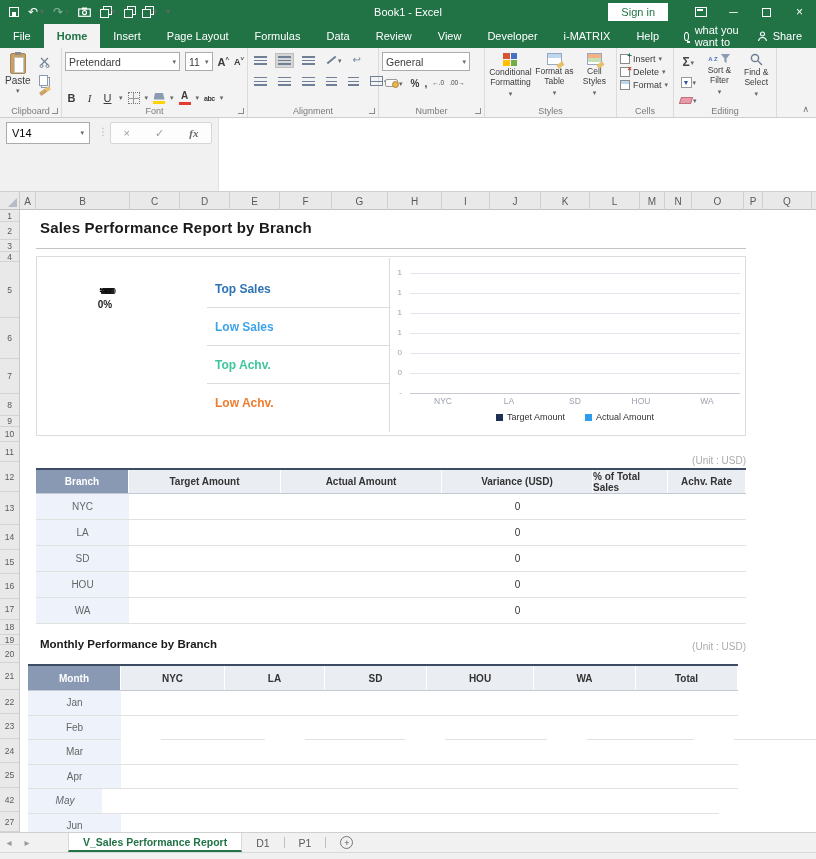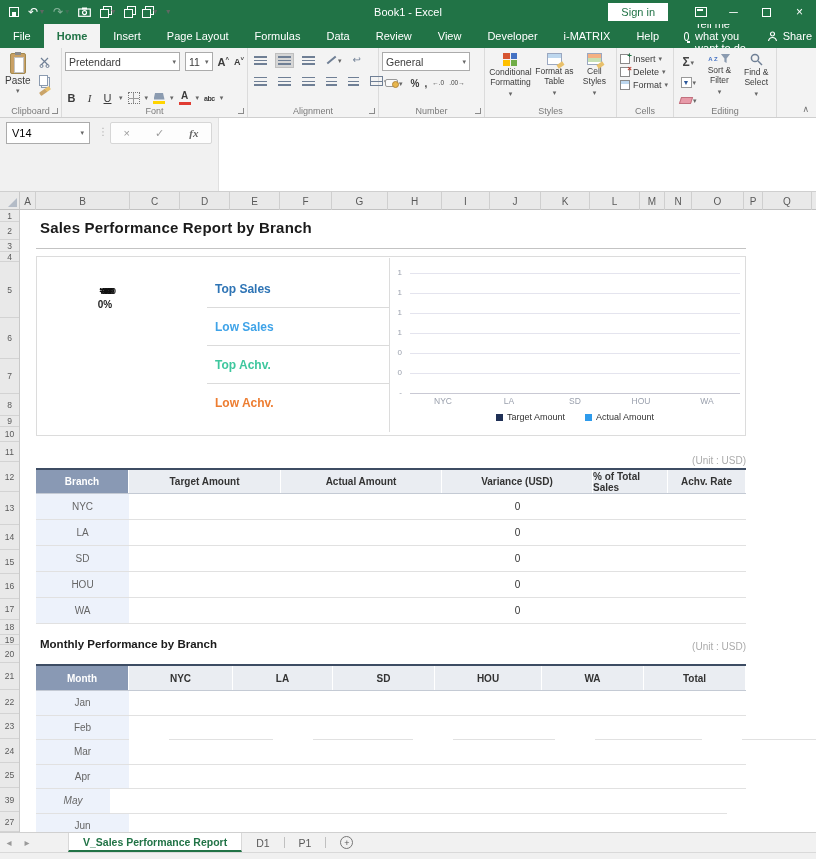--- a/index.html
+++ b/index.html
@@ -23,21 +23,21 @@
 .winbtn{width:33px;height:24px;display:flex;align-items:center;justify-content:center;font-size:12px;color:#fff}
 .ic-max{width:9px;height:9px;border:1px solid #fff}
 
 
 .tabbar{height:24px;background:#217346;display:flex;align-items:stretch;color:#fff;font-size:11px}
 .rtab{display:flex;align-items:center;padding:0 13px;cursor:pointer;white-space:nowrap}
 .rtab.active{background:#f3f3f3;color:#217346;font-weight:bold}
 .tellme{display:flex;align-items:center;gap:6px;padding:0 12px;cursor:pointer}
 .ic-bulb{width:9px;height:9px;border:1.3px solid #fff;border-radius:50%;position:relative;display:inline-block}
 .ic-bulb::after{content:"";position:absolute;left:2px;top:8px;width:3px;height:2px;background:#fff}
-.share{margin-left:auto;display:flex;align-items:center;gap:5px;padding-right:4px;cursor:pointer}
+.share{margin-left:auto;display:flex;align-items:center;gap:5px;padding-right:14px;cursor:pointer}
 
 
 .ribbon{height:70px;background:#f3f3f3;border-bottom:1px solid #cfcfcf;display:flex;position:relative;color:#3b3b3b}
 .rgroup{position:relative;border-right:1px solid #dbdbdb;height:100%;padding:4px 3px 14px;flex:0 0 auto}
 .rg-label{position:absolute;bottom:1px;left:0;right:0;text-align:center;font-size:9px;color:#7a7a7a}
 .launcher{position:absolute;right:3px;bottom:3px;width:6px;height:6px;border-right:1px solid #8a8a8a;border-bottom:1px solid #8a8a8a}
 .rrow{display:flex;align-items:center;gap:5px}
 .rbtn{display:flex;align-items:center;justify-content:center;gap:1px;padding:2px 2px;border:1px solid transparent;cursor:pointer;line-height:1}
 .rbtn.pressed{background:#d6d6d6;border-color:#bfbfbf}
 .dd{font-size:7px;color:#666}
@@ -501,21 +501,21 @@
       <div class="rowh" style="height: 25px;">16</div>
       <div class="rowh" style="height: 21px;">17</div>
       <div class="rowh" style="height: 15px;">18</div>
       <div class="rowh" style="height: 10px;">19</div>
       <div class="rowh" style="height: 18px;">20</div>
       <div class="rowh" style="height: 27px;">21</div>
       <div class="rowh" style="height: 24px;">22</div>
       <div class="rowh" style="height: 25px;">23</div>
       <div class="rowh" style="height: 24px;">24</div>
       <div class="rowh" style="height: 25px;">25</div>
-      <div class="rowh" style="height: 24px;">39</div>
+      <div class="rowh" style="height: 24px;">42</div>
       <div class="rowh" style="height: 20px;">27</div>
     </div>
 
   <div class="canvas" id="canvas">
     <div class="abs sh-title">Sales Performance Report by Branch</div>
     <div class="abs title-rule"></div>
 
     <div class="abs dash"></div>
     <div class="abs gauge">
       <div class="gauge-blob">₩0</div>
@@ -608,21 +608,21 @@
           <div class="td" style="width: 152px;"></div>
           <div class="td" style="width: 161px;"></div>
           <div class="td val" style="width: 151px;">0</div>
           <div class="td" style="width: 75px;"></div>
           <div class="td" style="width: 78px;"></div>
         </div>
       </div>
 
     <div class="abs m-title" style="top: 428px;">Monthly Performance by Branch</div>
     <div class="abs unitlbl" style="top:431px;left:16px;width:710px;text-align:right">(Unit : USD)</div>
-    <div class="abs" id="table2" style="left:16px;top:454px;width:710px">
+    <div class="abs" id="table2" style="left:8px;top:454px;width:710px">
         <div class="t-head" style="height: 27px;">
           <div class="th first" style="width: 93px;">Month</div>
           <div class="th" style="width: 104px;">NYC</div>
           <div class="th" style="width: 100px;">LA</div>
           <div class="th" style="width: 102px;">SD</div>
           <div class="th" style="width: 107px;">HOU</div>
           <div class="th" style="width: 102px;">WA</div>
           <div class="th" style="width: 102px;">Total</div>
         </div>
         <div class="t-row" style="height: 24.5px;">

